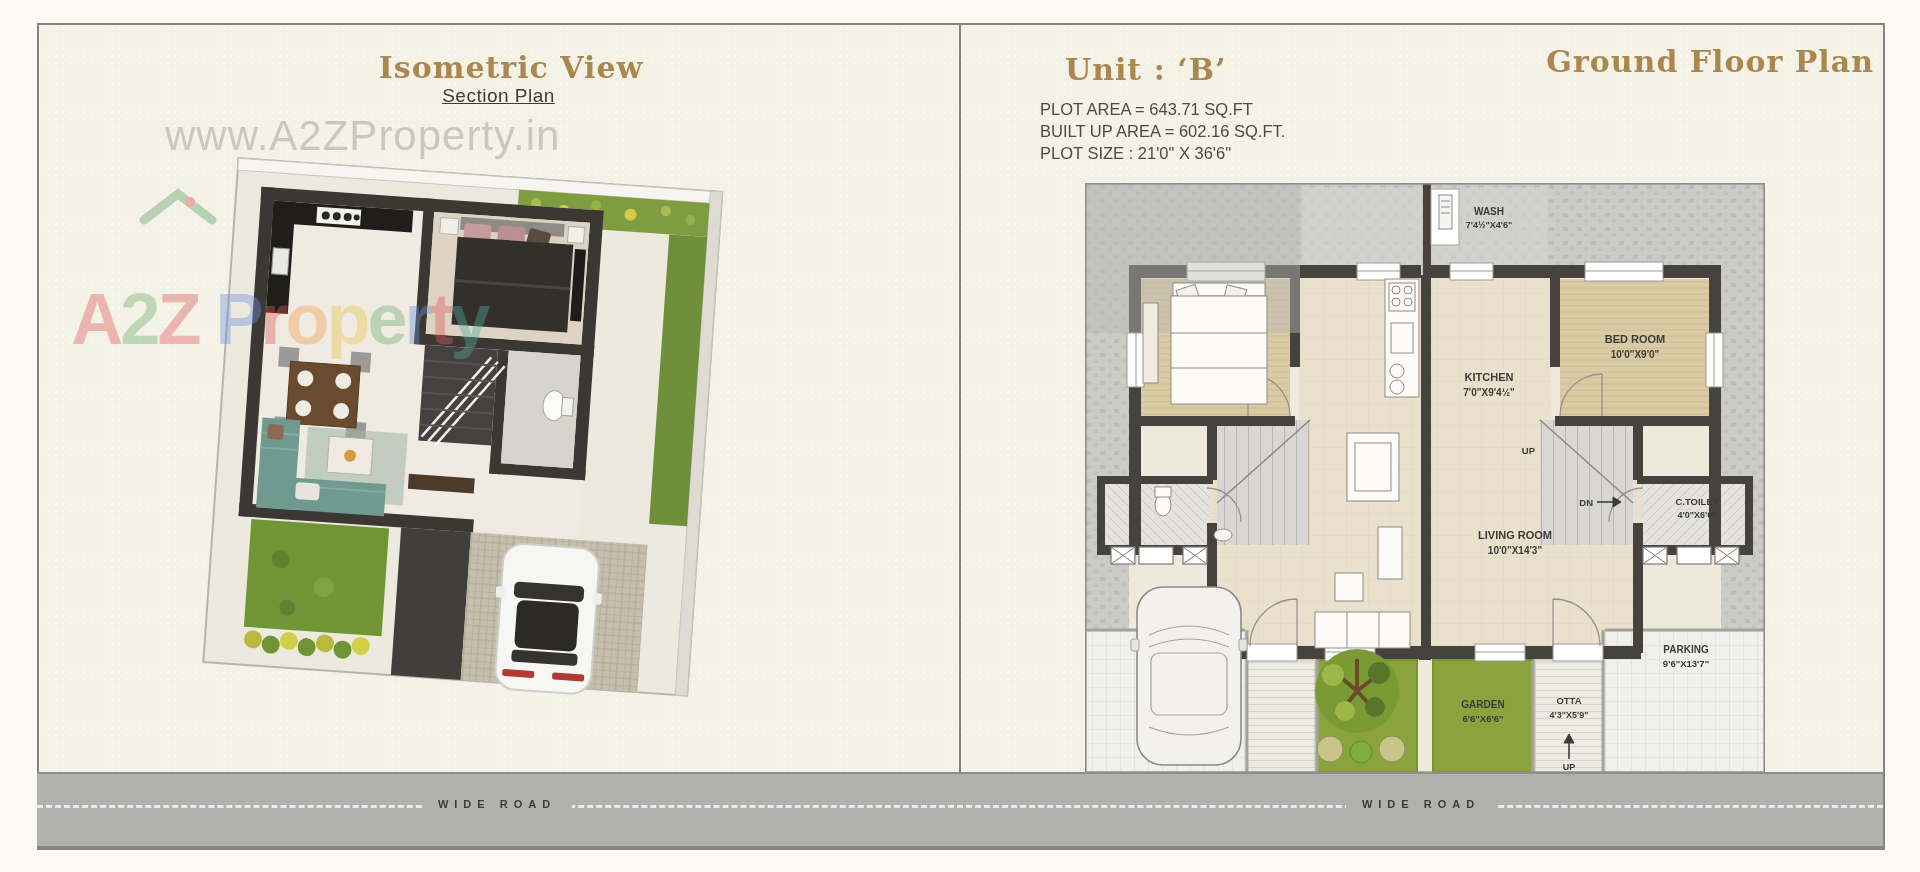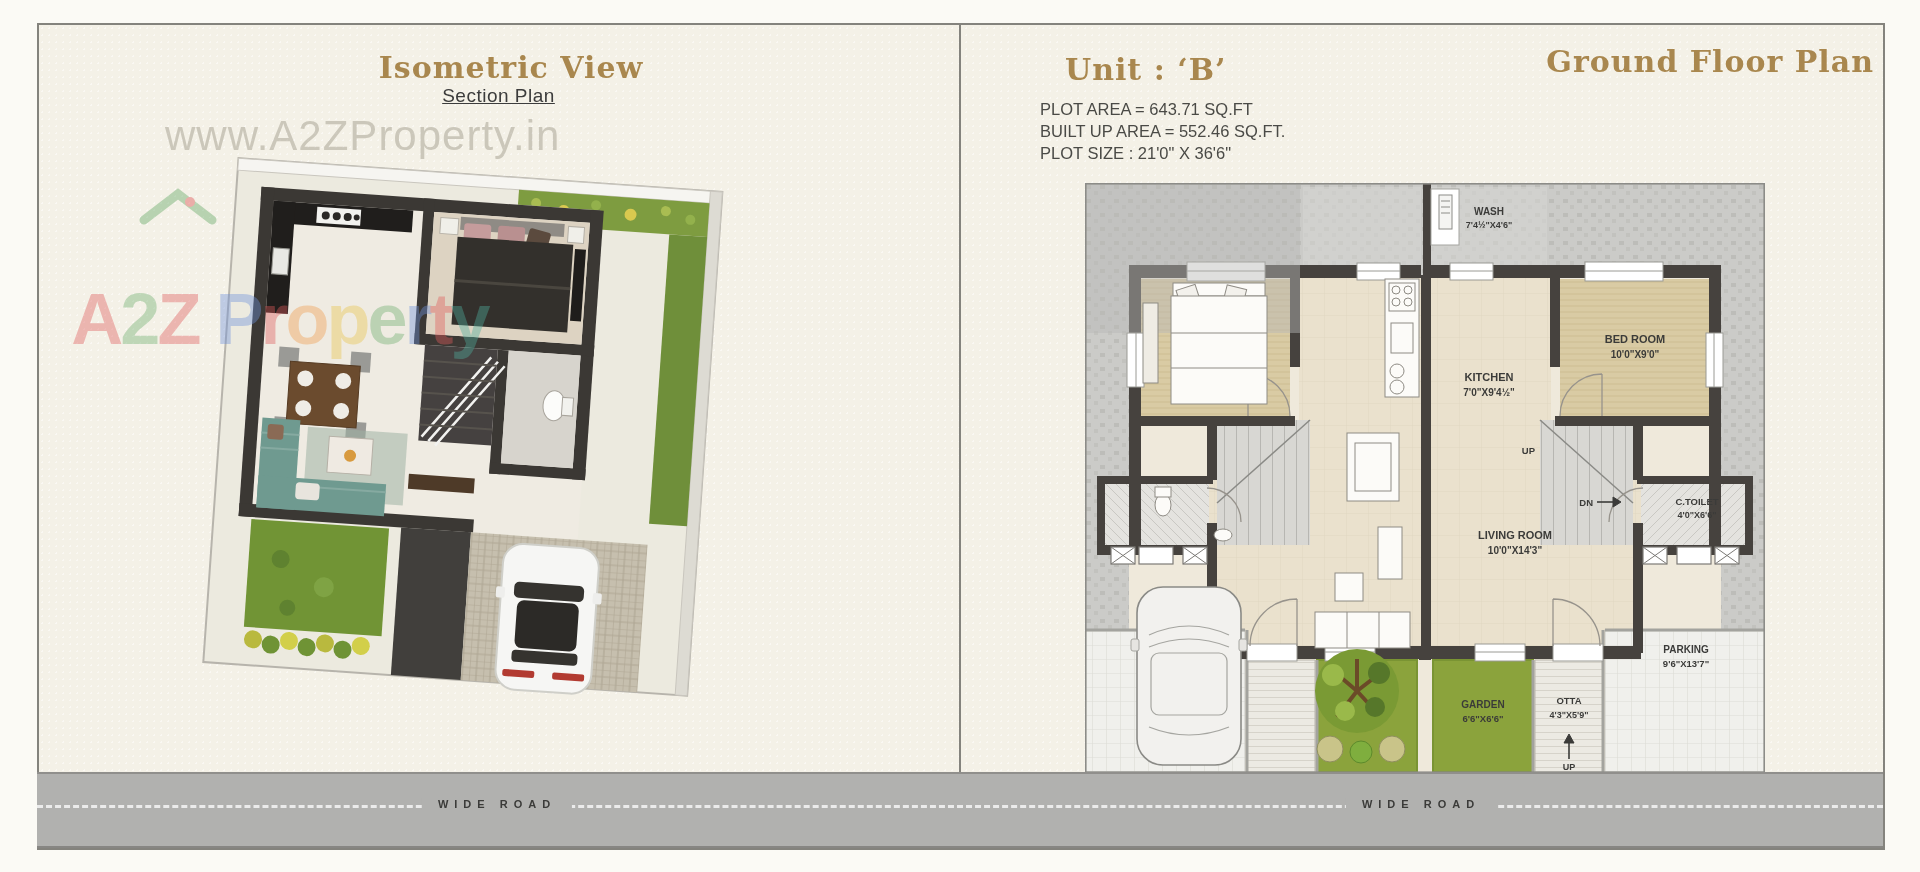--- a/index.html
+++ b/index.html
@@ -183,21 +183,21 @@
     <span style="color: rgb(224, 92, 92);">A</span><span style="color: rgb(111, 174, 111);">2</span><span style="color: rgb(224, 92, 92);">Z</span><span> </span><span style="color: rgb(111, 146, 220);">P</span><span style="color: rgb(224, 92, 92);">r</span><span style="color: rgb(239, 157, 79);">o</span><span style="color: rgb(232, 196, 76);">p</span><span style="color: rgb(111, 174, 111);">e</span><span style="color: rgb(111, 146, 220);">r</span><span style="color: rgb(224, 92, 92);">t</span><span style="color: rgb(79, 174, 157);">y</span>
   </div>
   <svg class="wm-roof" width="80" height="40" viewBox="0 0 80 40">
     <path d="M6 34 L40 8 L74 34" fill="none" stroke="#6fae6f" stroke-width="9" stroke-linecap="round"></path>
     <circle cx="52" cy="16" r="5" fill="#e05c5c"></circle>
   </svg>
 
   <div class="typeb gold-title">Unit : ‘B’</div>
   <div class="info-lines">
     <div>PLOT AREA = 643.71 SQ.FT</div>
-    <div>BUILT UP AREA = 552.46 SQ.FT.</div>
+    <div>BUILT UP AREA = 602.16 SQ.FT.</div>
     <div>PLOT SIZE : 21'0" X 36'6"</div>
   </div>
   <div class="gfp">
     <div class="gold-title">Ground Floor Plan</div>
   </div>
 
   <svg class="plan-svg" width="680" height="590" viewBox="0 0 680 590">
     <defs>
       <pattern id="hatch" width="14" height="14" patternUnits="userSpaceOnUse">
         <rect width="14" height="14" fill="#cbcbc8"></rect>

